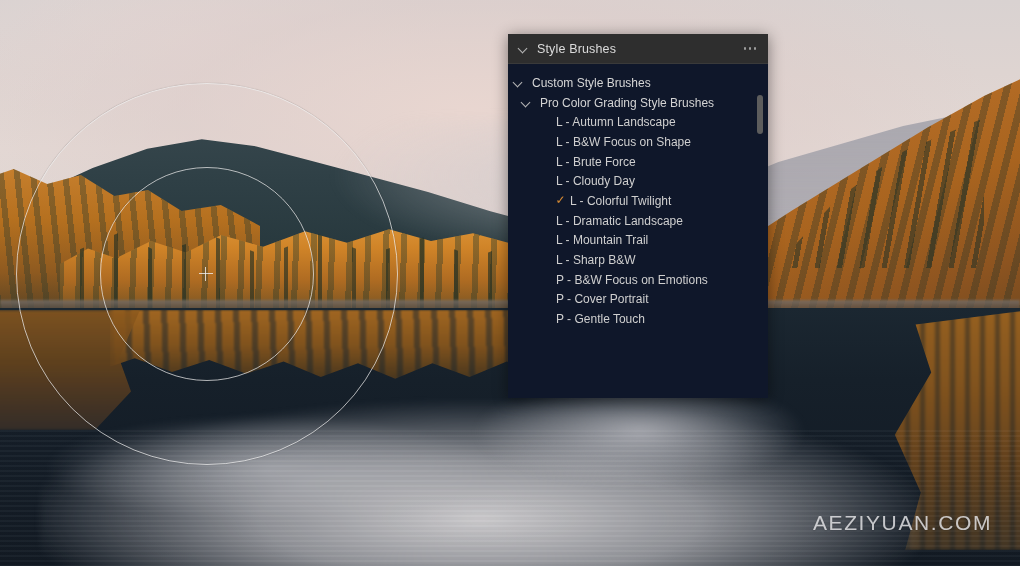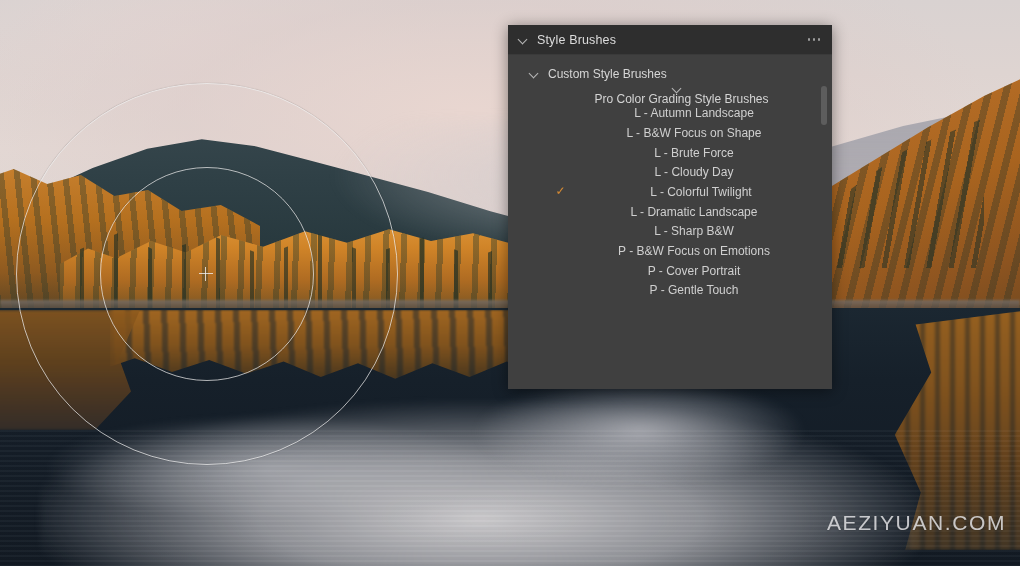--- a/index.html
+++ b/index.html
@@ -175,38 +175,38 @@
     content: "";
     position: absolute;
     background: rgba(240,240,240,0.8);
   }
   .crosshair::before { left: 0; top: 6px; width: 14px; height: 1px; }
   .crosshair::after  { left: 6px; top: 0; width: 1px; height: 14px; }
 
   
   .watermark {
     position: absolute;
-    right: 14px;
+    right: 28px;
     top: 511px;
     font-size: 21px;
     letter-spacing: 1.6px;
     color: rgba(232,232,234,0.82);
     font-family: "Liberation Sans", sans-serif;
     text-shadow: 0 1px 2px rgba(0,0,0,0.18);
     pointer-events: none;
   }
 
   
   .panel {
     position: absolute;
     left: 508px;
-    top: 25px;
-    width: 324px;
+    top: 34px;
+    width: 260px;
     height: 364px;
-    background: #404040;
+    background: #0f172a;
     box-shadow: 0 2px 14px rgba(0,0,0,0.45);
     overflow: hidden;
   }
   .panel-header {
     position: relative;
     height: 29px;
     background: #2e2e2e;
     border-bottom: 1px solid #3a3a3a;
     display: flex;
     align-items: center;
@@ -258,29 +258,28 @@
   .row {
     display: flex;
     align-items: center;
     height: 19.7px;
     color: #d2d2d2;
     font-size: 12px;
     white-space: nowrap;
   }
   .row-label { line-height: 1; }
 
-  .group-l1 { padding-left: 22px; }
+  .group-l1 { padding-left: 6px; }
   .group-l1 .row-label { margin-left: 9px; color: #d6d6d6; }
-  .group-l2 { padding-left: 14px; flex-direction: column; }
+  .group-l2 { padding-left: 14px; }
   .group-l2 .row-label { margin-left: 9px; color: #d4d4d4; }
 
   .leaf {
     padding-left: 48px;
     position: relative;
-    justify-content: center;
   }
   .leaf .row-label { color: #cfcfcf; }
   .check {
     position: absolute;
     left: 47px;
     width: 11px;
     height: 11px;
     color: #d68a33;
     font-size: 12px;
     line-height: 11px;
@@ -374,20 +373,23 @@
         <span class="row-label">L - Cloudy Day</span>
       </div>
       <div class="row leaf checked">
         <span class="check">✓</span>
         <span class="row-label">L - Colorful Twilight</span>
       </div>
       <div class="row leaf">
         <span class="row-label">L - Dramatic Landscape</span>
       </div>
       <div class="row leaf">
+        <span class="row-label">L - Mountain Trail</span>
+      </div>
+      <div class="row leaf">
         <span class="row-label">L - Sharp B&amp;W</span>
       </div>
       <div class="row leaf">
         <span class="row-label">P - B&amp;W Focus on Emotions</span>
       </div>
       <div class="row leaf">
         <span class="row-label">P - Cover Portrait</span>
       </div>
       <div class="row leaf">
         <span class="row-label">P - Gentle Touch</span>

